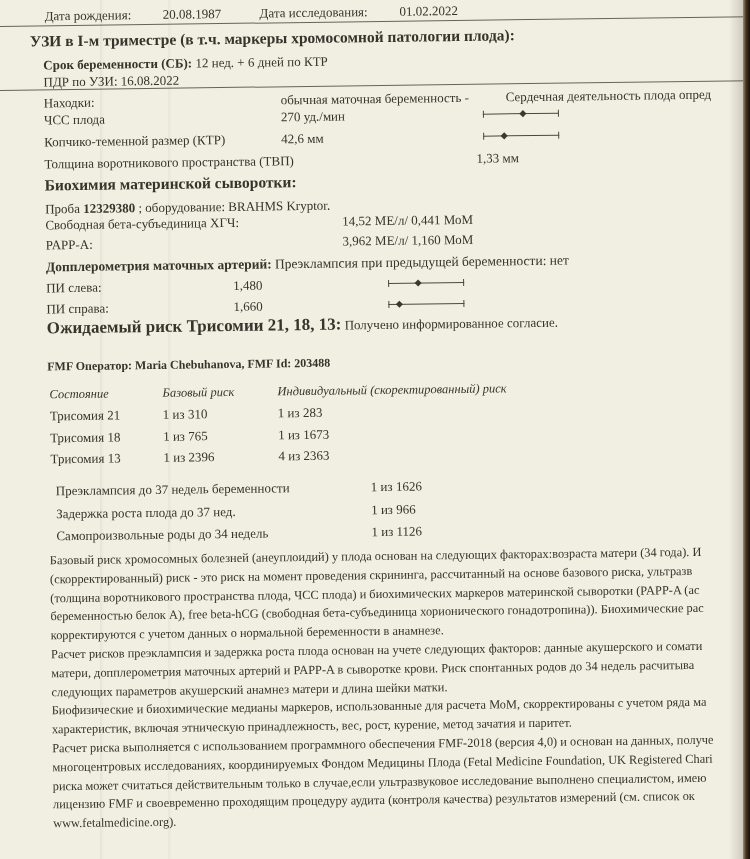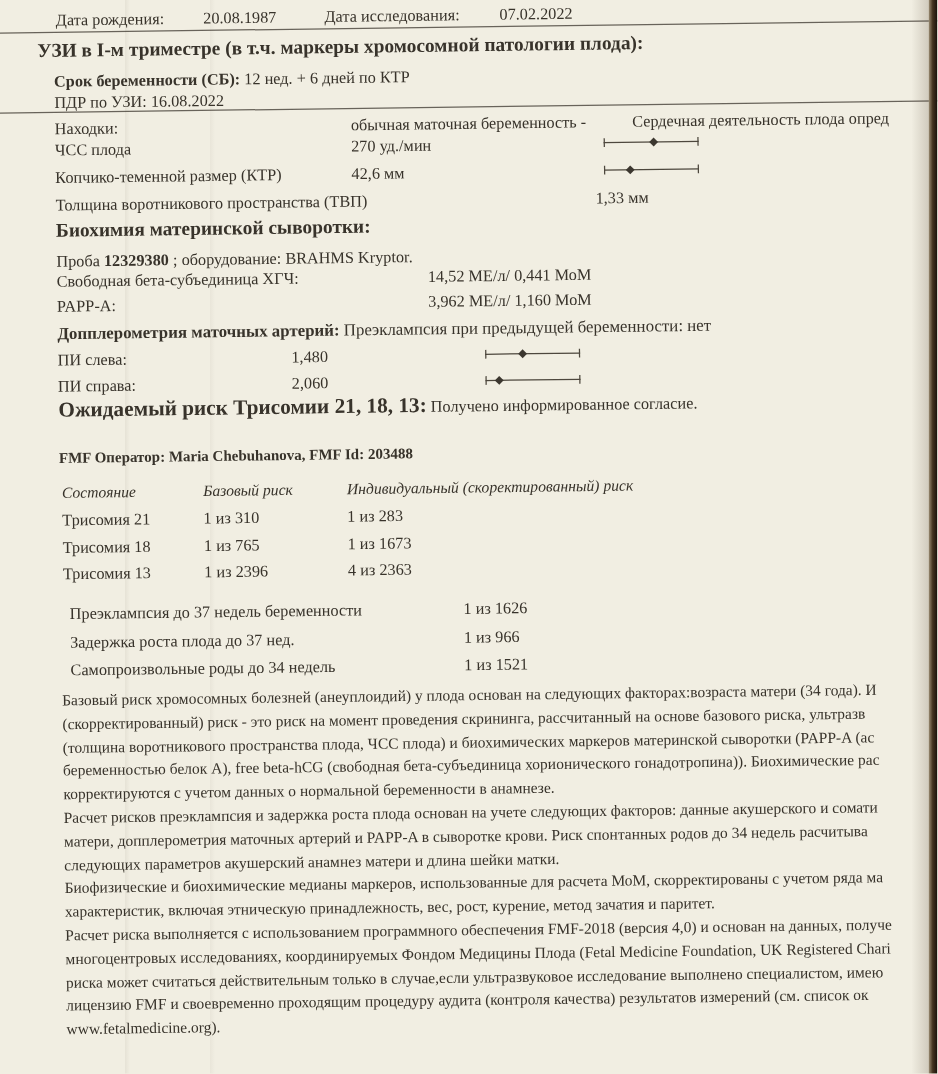--- a/index.html
+++ b/index.html
@@ -87,21 +87,21 @@
 </head>
 <body>
 
 <div class="page">
   <div class="content">
 
     <div class="abs r-dates">
       <span class="c1">Дата рождения:</span>
       <span class="c2">20.08.1987</span>
       <span class="c3">Дата исследования:</span>
-      <span>07.02.2022</span>
+      <span>01.02.2022</span>
     </div>
     <div class="rule rule1"></div>
 
     <div class="abs h1">УЗИ в I-м триместре (в т.ч. маркеры хромосомной патологии плода):</div>
 
     <div class="abs r-ga">
       <span class="b">Срок беременности (СБ):</span>
       <span>12 нед. + 6 дней по КТР</span>
     </div>
     <div class="abs r-edd">ПДР по УЗИ: 16.08.2022</div>
@@ -166,21 +166,21 @@
     </div>
     <span class="slider sl-pil">
       <span class="tick t-l"></span>
       <span class="track"></span>
       <span class="marker" style="left: 39%;"></span>
       <span class="tick t-r"></span>
     </span>
 
     <div class="abs r-pir">
       <span class="pi-lab">ПИ справа:</span>
-      <span>2,060</span>
+      <span>1,660</span>
     </div>
     <span class="slider sl-pir">
       <span class="tick t-l"></span>
       <span class="track"></span>
       <span class="marker" style="left: 14%;"></span>
       <span class="tick t-r"></span>
     </span>
 
     <div class="abs h3">
       <span class="t">Ожидаемый риск Трисомии 21, 18, 13:</span>
@@ -214,21 +214,21 @@
     <div class="abs o-row o-r0">
       <span class="c1">Преэклампсия до 37 недель беременности</span>
       <span>1 из 1626</span>
     </div>
     <div class="abs o-row o-r1">
       <span class="c1">Задержка роста плода до 37 нед.</span>
       <span>1 из 966</span>
     </div>
     <div class="abs o-row o-r2">
       <span class="c1">Самопроизвольные роды до 34 недель</span>
-      <span>1 из 1521</span>
+      <span>1 из 1126</span>
     </div>
 
     <div class="abs foot">
       <div>Базовый риск хромосомных болезней (анеуплоидий) у плода основан на следующих факторах:возраста матери (34 года). И</div>
       <div>(скорректированный) риск - это риск на момент проведения скрининга, рассчитанный на основе базового риска, ультразв</div>
       <div>(толщина воротникового пространства плода, ЧСС плода) и биохимических маркеров материнской сыворотки (PAPP-A (ас</div>
       <div>беременностью белок A), free beta-hCG (свободная бета-субъединица хорионического гонадотропина)). Биохимические рас</div>
       <div>корректируются с учетом данных о нормальной беременности в анамнезе.</div>
       <div>Расчет рисков преэклампсия и задержка роста плода основан на учете следующих факторов: данные акушерского и сомати</div>
       <div>матери, допплерометрия маточных артерий и PAPP-A в сыворотке крови.  Риск спонтанных родов до 34 недель расчитыва</div>

